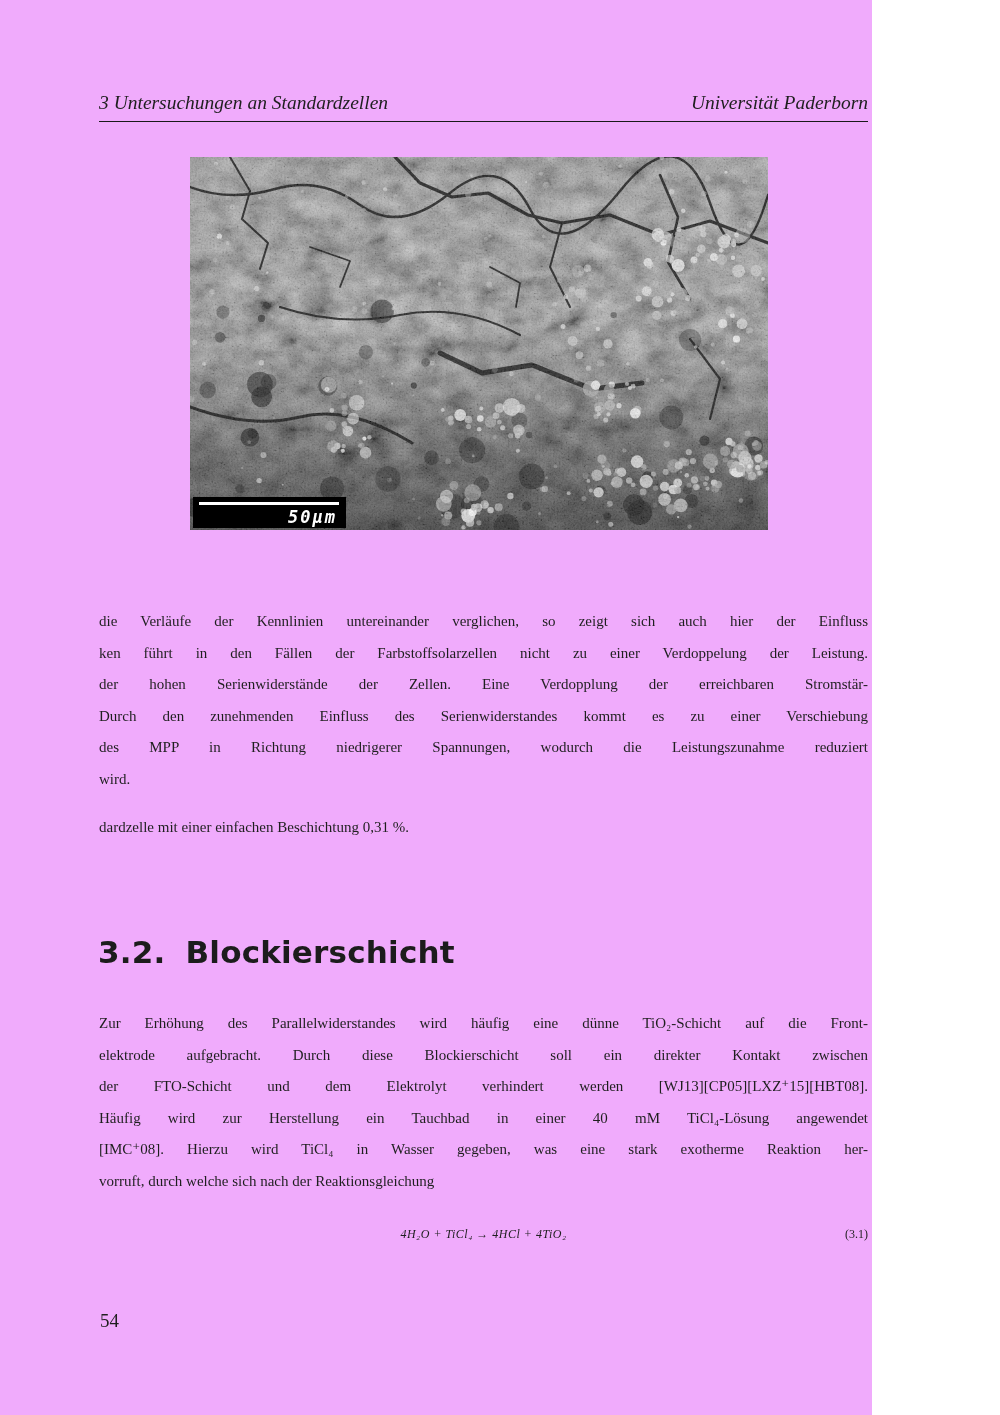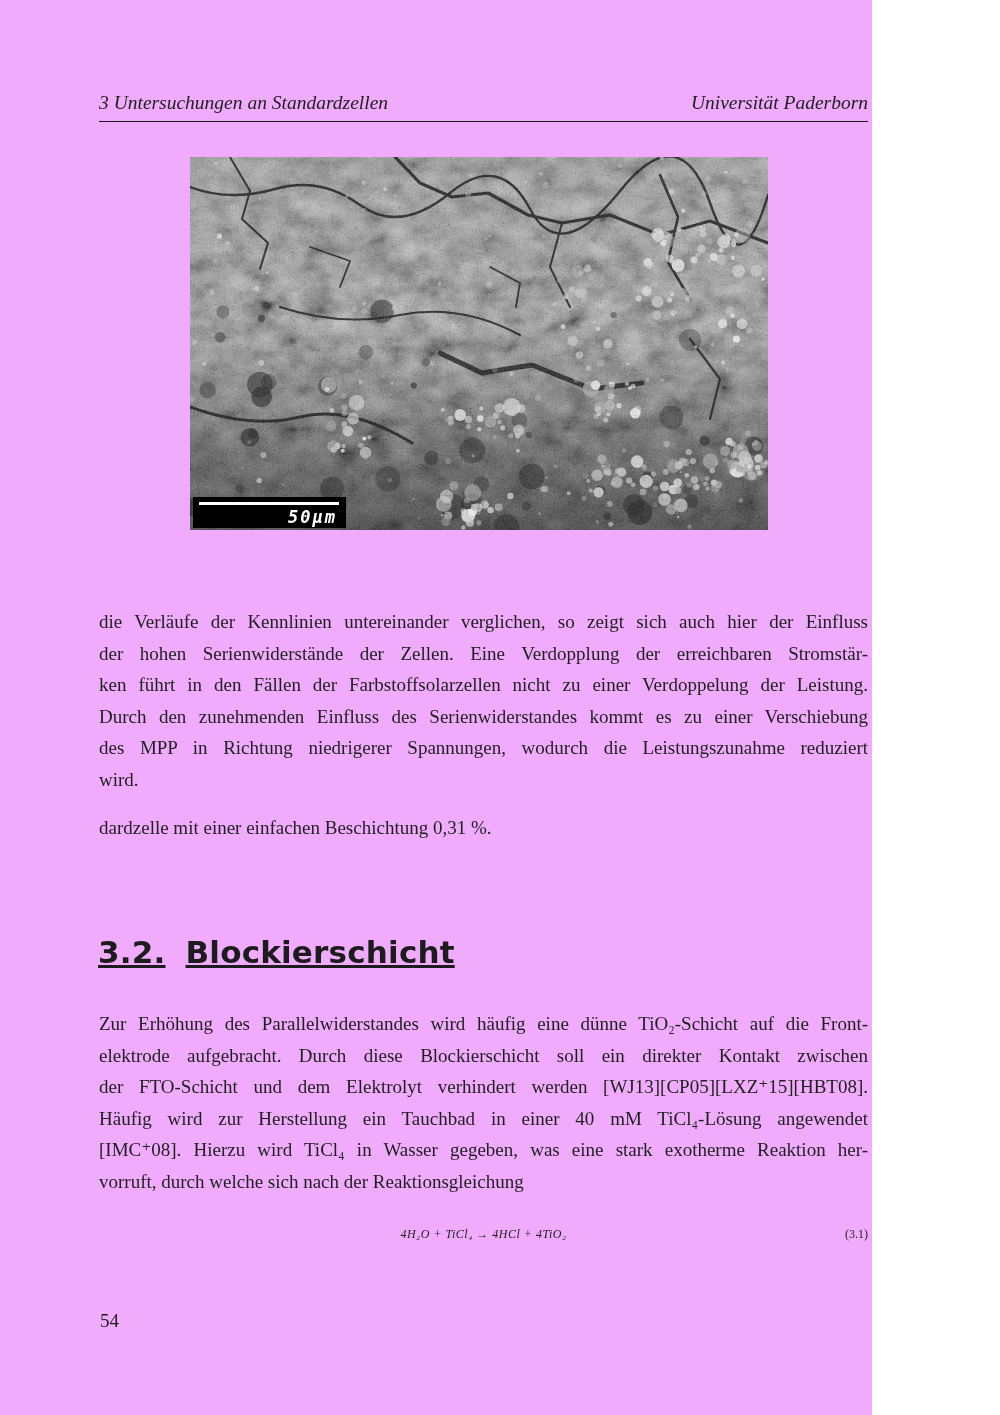--- a/index.html
+++ b/index.html
@@ -72,21 +72,21 @@
     width: 769px;
     top: 547px;
     text-align: center;
     font-size: 19px;
   }
 
   .para {
     position: absolute;
     left: 99px;
     width: 769px;
-    font-size: 19px;
+    font-size: 15px;
   }
   .line {
     line-height: 31.6px;
     text-align: justify;
     text-align-last: justify;
     white-space: normal;
   }
   .line.last { text-align-last: left; }
   .line.indent { text-indent: 22px; }
 
@@ -97,21 +97,20 @@
   .section-heading {
     position: absolute;
     left: 98px;
     top: 934px;
     margin: 0;
     font-family: "DejaVu Sans", "Liberation Sans", sans-serif;
     font-weight: 700;
     font-size: 31px;
     letter-spacing: 0.2px;
     color: #1c1c1c;
-    text-decoration: underline;
   }
   .section-heading .sec-num { margin-right: 20px; }
 
   .equation {
     position: absolute;
     left: 99px;
     width: 769px;
     top: 1227px;
     font-size: 12px;
   }
@@ -645,22 +644,22 @@
 
     <div class="scale-bar">
       <div class="scale-line"></div>
       <div class="scale-label">50µm</div>
     </div>
   </div>
 
 
   <div class="para para-1">
     <div class="line">die Verläufe der Kennlinien untereinander verglichen, so zeigt sich auch hier der Einfluss</div>
+    <div class="line">ken führt in den Fällen der Farbstoffsolarzellen nicht zu einer Verdoppelung der Leistung.</div>
     <div class="line">der hohen Serienwiderstände der Zellen. Eine Verdopplung der erreichbaren Stromstär-</div>
-    <div class="line">ken führt in den Fällen der Farbstoffsolarzellen nicht zu einer Verdoppelung der Leistung.</div>
     <div class="line">Durch den zunehmenden Einfluss des Serienwiderstandes kommt es zu einer Verschiebung</div>
     <div class="line">des MPP in Richtung niedrigerer Spannungen, wodurch die Leistungszunahme reduziert</div>
     <div class="line last">wird.</div>
   </div>
 
   <div class="para para-2">
     <div class="line last">dardzelle mit einer einfachen Beschichtung 0,31 %.</div>
   </div>
 
   <h2 class="section-heading">

